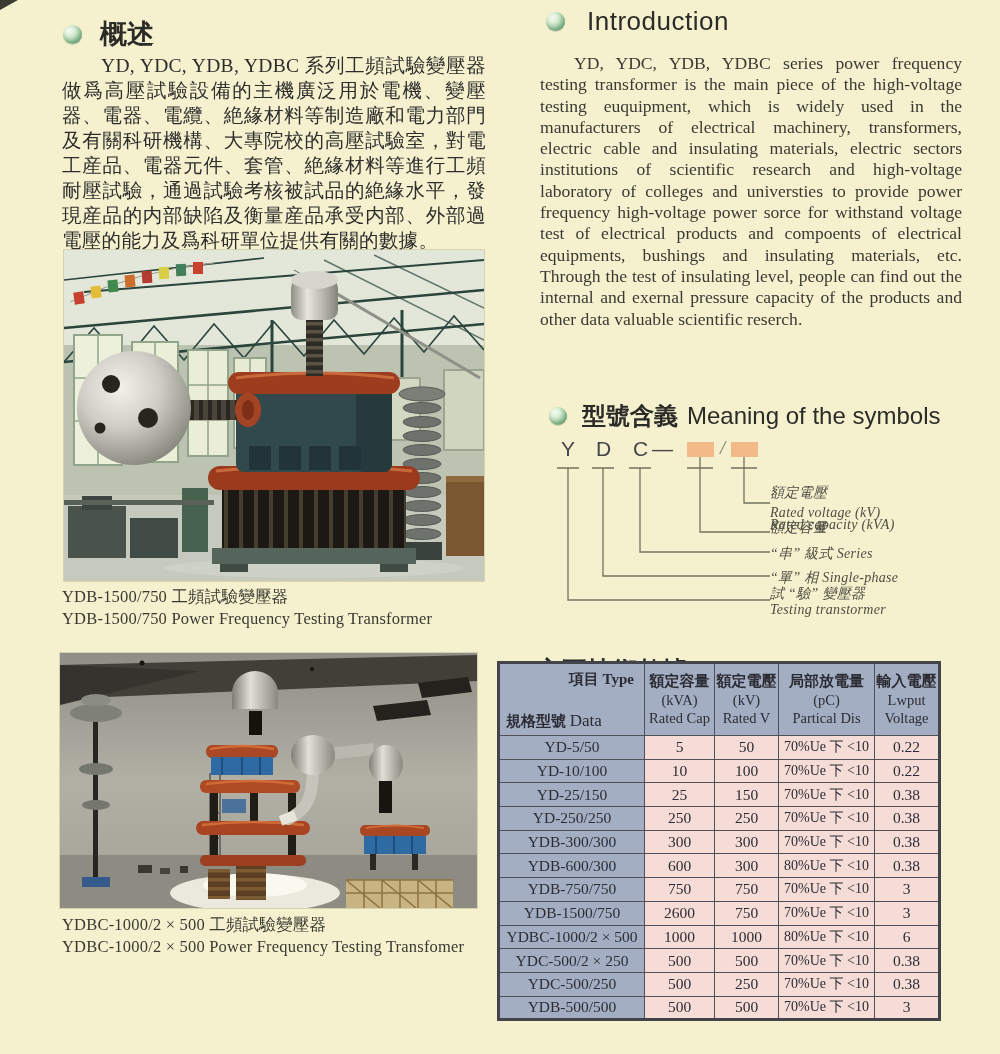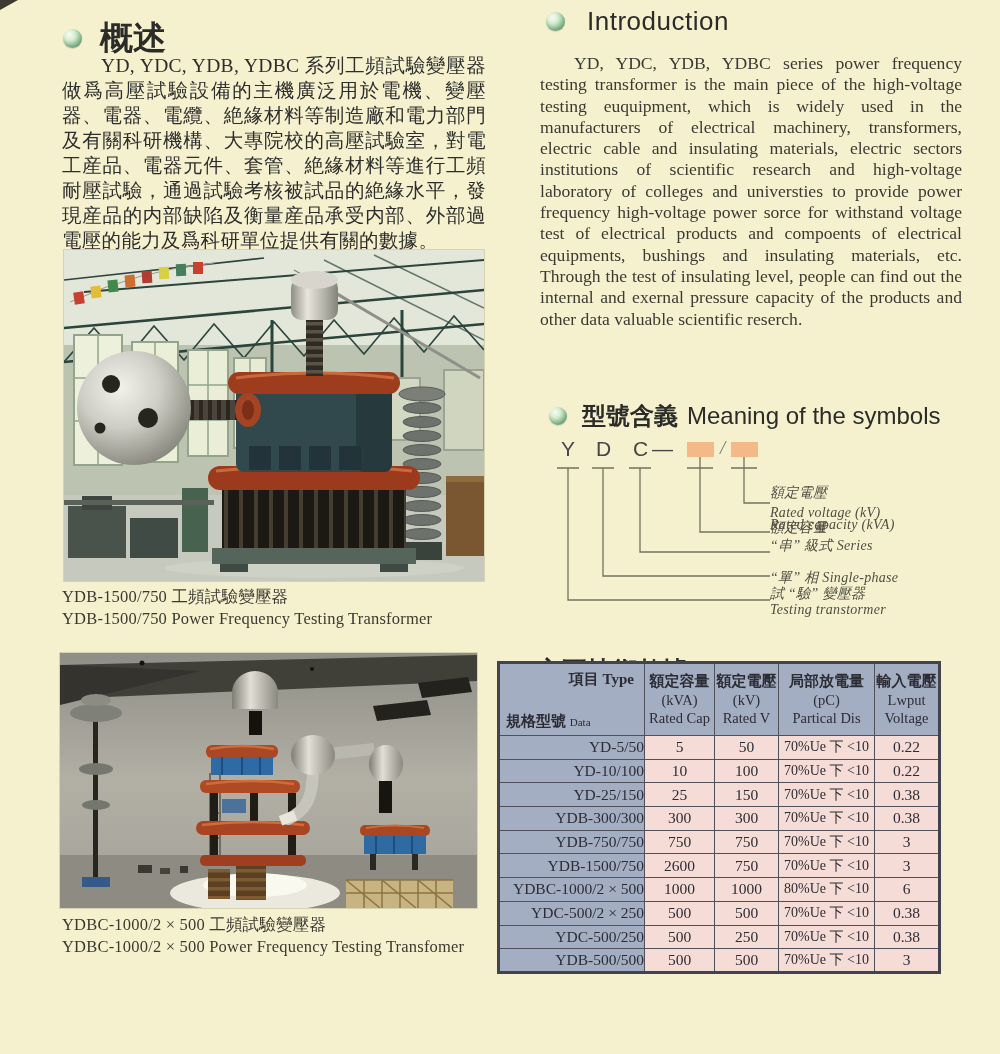--- a/index.html
+++ b/index.html
@@ -35,39 +35,39 @@
        color:#4e4e42;white-space:nowrap;letter-spacing:.3px;}
   #diagram svg{position:absolute;left:0;top:0;}
   
   #spec-table{position:absolute;left:497px;top:661px;border-collapse:collapse;table-layout:fixed;
        font-family:"Liberation Serif",serif;color:#2c2c34;border:3px solid #43434b;}
   #spec-table td,#spec-table th{border:1.4px solid #50505a;padding:0;overflow:hidden;}
   #spec-table th{background:#a3aec3;font-weight:normal;vertical-align:middle;height:71px;}
   #spec-table .hz{font-size:15px;font-weight:bold;line-height:19px;}
   #spec-table .hl{font-size:14.5px;line-height:18px;}
   #spec-table tr.r{height:23.7px;}
-  td.model{background:#a3aec3;text-align:right;padding-left:7px;font-size:15.5px;}
+  td.model{background:#a3aec3;text-align:center;padding-left:7px;font-size:15.5px;}
   td.num{background:#f6dcd6;text-align:center;font-size:15.5px;}
   td.pd{background:#f6dcd6;text-align:center;font-size:14px;}
   th.corner{position:relative;background-color:#a3aec3;
        background-image:linear-gradient(to bottom right,
          rgba(0,0,0,0) calc(50% - 1px), #565660 calc(50% - 1px),
          #565660 calc(50% + 1px), rgba(0,0,0,0) calc(50% + 1px));}
   .corner-top{position:absolute;top:6px;right:10px;font-size:15px;font-weight:bold;}
   .corner-bottom{position:absolute;bottom:4px;left:6px;font-size:15px;font-weight:bold;}
-  .corner-bottom .small{font-size:11px;font-weight:normal;}
+  .corner-bottom .small{font-size:17px;font-weight:normal;}
 </style>
 </head>
 <body>
 
 <div class="corner-mark"></div>
 
 <div class="sec-head" style="left:63px;top:16px;gap:18px;">
   <span class="bullet"></span>
-  <span class="h-zh" style="font-size:33px;">概述</span>
+  <span class="h-zh" style="font-size:27px;">概述</span>
 </div>
 
 <div class="abs zh-body" style="left:62px;top:53px;width:424px;">YD, YDC, YDB, YDBC 系列工頻試驗變壓器做爲高壓試驗設備的主機廣泛用於電機、變壓器、電器、電纜、絶緣材料等制造廠和電力部門及有關科研機構、大專院校的高壓試驗室，對電工産品、電器元件、套管、絶緣材料等進行工頻耐壓試驗，通過試驗考核被試品的絶緣水平，發現産品的内部缺陷及衡量産品承受内部、外部過電壓的能力及爲科研單位提供有關的數據。</div>
 
 <div class="photo" style="left:64px;top:250px;width:420px;height:331px;">
 <svg width="420" height="331" viewBox="0 0 420 331">
   <defs>
     <radialGradient id="sph" cx="38%" cy="32%" r="78%">
       <stop offset="0" stop-color="#f2f1ea"></stop>
           <stop offset=".45" stop-color="#cfcec6"></stop>
@@ -315,21 +315,21 @@
   <span class="lt" style="left:85px;">C</span>
   <span class="lt" style="left:104px;">—</span>
   <span class="obox" style="left:139px;"></span>
   <span class="slash" style="left:172px;">/</span>
   <span class="obox" style="left:183px;"></span>
 
   <span class="lbl" style="top:47px;">額定電壓</span>
   <span class="lbl" style="top:68px;">Rated voltage (kV)</span>
   <span class="lbl" style="top:82px;">額定容量</span>
   <span class="lbl" style="top:80px;">Rated capacity (kVA)</span>
-  <span class="lbl" style="top:100px;">“串” 級式 Series</span>
+  <span class="lbl" style="top:108px;">“串” 級式 Series</span>
   <span class="lbl" style="top:132px;">“單” 相 Single-phase</span>
   <span class="lbl" style="top:148px;">試 “驗” 變壓器</span>
   <span class="lbl" style="top:165px;">Testing transtormer</span>
 </div>
 
 <div class="sec-head" style="left:503px;top:632px;gap:16px;">
   <span class="bullet" style="width:18px;height:18px;"></span>
   <span class="h-zh" style="font-size:25px;">主要技術數據</span>
   <span style="font-size:25px;margin-left:14px;margin-top:47px;">Main specifications</span>
 </div>
@@ -389,24 +389,38 @@
     <td class="num">0.22</td>
   </tr>
   <tr class="r">
     <td class="model">YD-25/150</td>
     <td class="num">25</td>
     <td class="num">150</td>
     <td class="pd">70%Ue 下 &lt;10</td>
     <td class="num">0.38</td>
   </tr>
   <tr class="r">
+    <td class="model">YD-250/250</td>
+    <td class="num">250</td>
+    <td class="num">250</td>
+    <td class="pd">70%Ue 下 &lt;10</td>
+    <td class="num">0.38</td>
+  </tr>
+  <tr class="r">
     <td class="model">YDB-300/300</td>
     <td class="num">300</td>
     <td class="num">300</td>
     <td class="pd">70%Ue 下 &lt;10</td>
+    <td class="num">0.38</td>
+  </tr>
+  <tr class="r">
+    <td class="model">YDB-600/300</td>
+    <td class="num">600</td>
+    <td class="num">300</td>
+    <td class="pd">80%Ue 下 &lt;10</td>
     <td class="num">0.38</td>
   </tr>
   <tr class="r">
     <td class="model">YDB-750/750</td>
     <td class="num">750</td>
     <td class="num">750</td>
     <td class="pd">70%Ue 下 &lt;10</td>
     <td class="num">3</td>
   </tr>
   <tr class="r">

